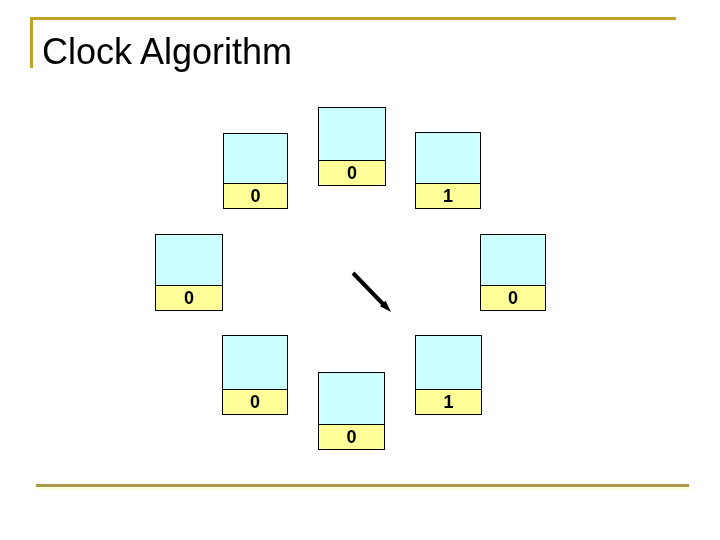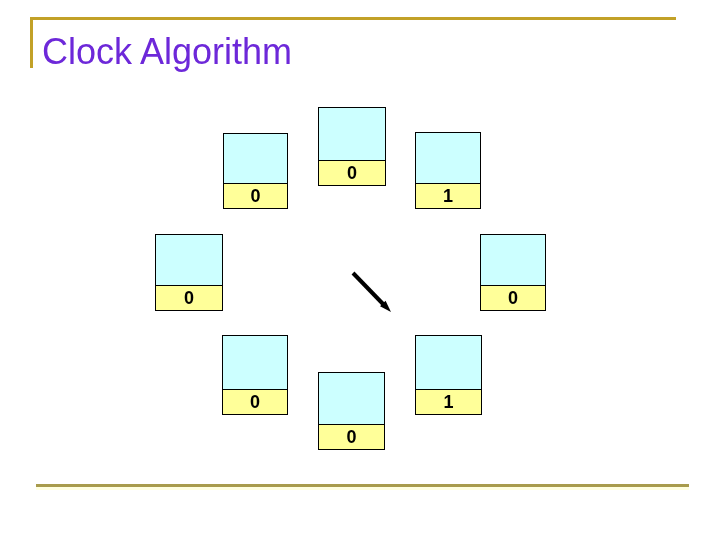--- a/index.html
+++ b/index.html
@@ -34,21 +34,21 @@
     width: 653px; height: 3px;
     background: #A89B4D;
     border-bottom: 3px solid #FFFFE0;
   }
 
   .slide-title {
     position: absolute;
     left: 42px; top: 30px;
     font-size: 36px;
     line-height: 44px;
-    color: #6d28d9;
+    color: #000000;
     white-space: nowrap;
   }
 
   
   .frame {
     position: absolute;
     border: 1px solid #000000;
     background: #CCFFFF;
     display: flex;
     flex-direction: column;

